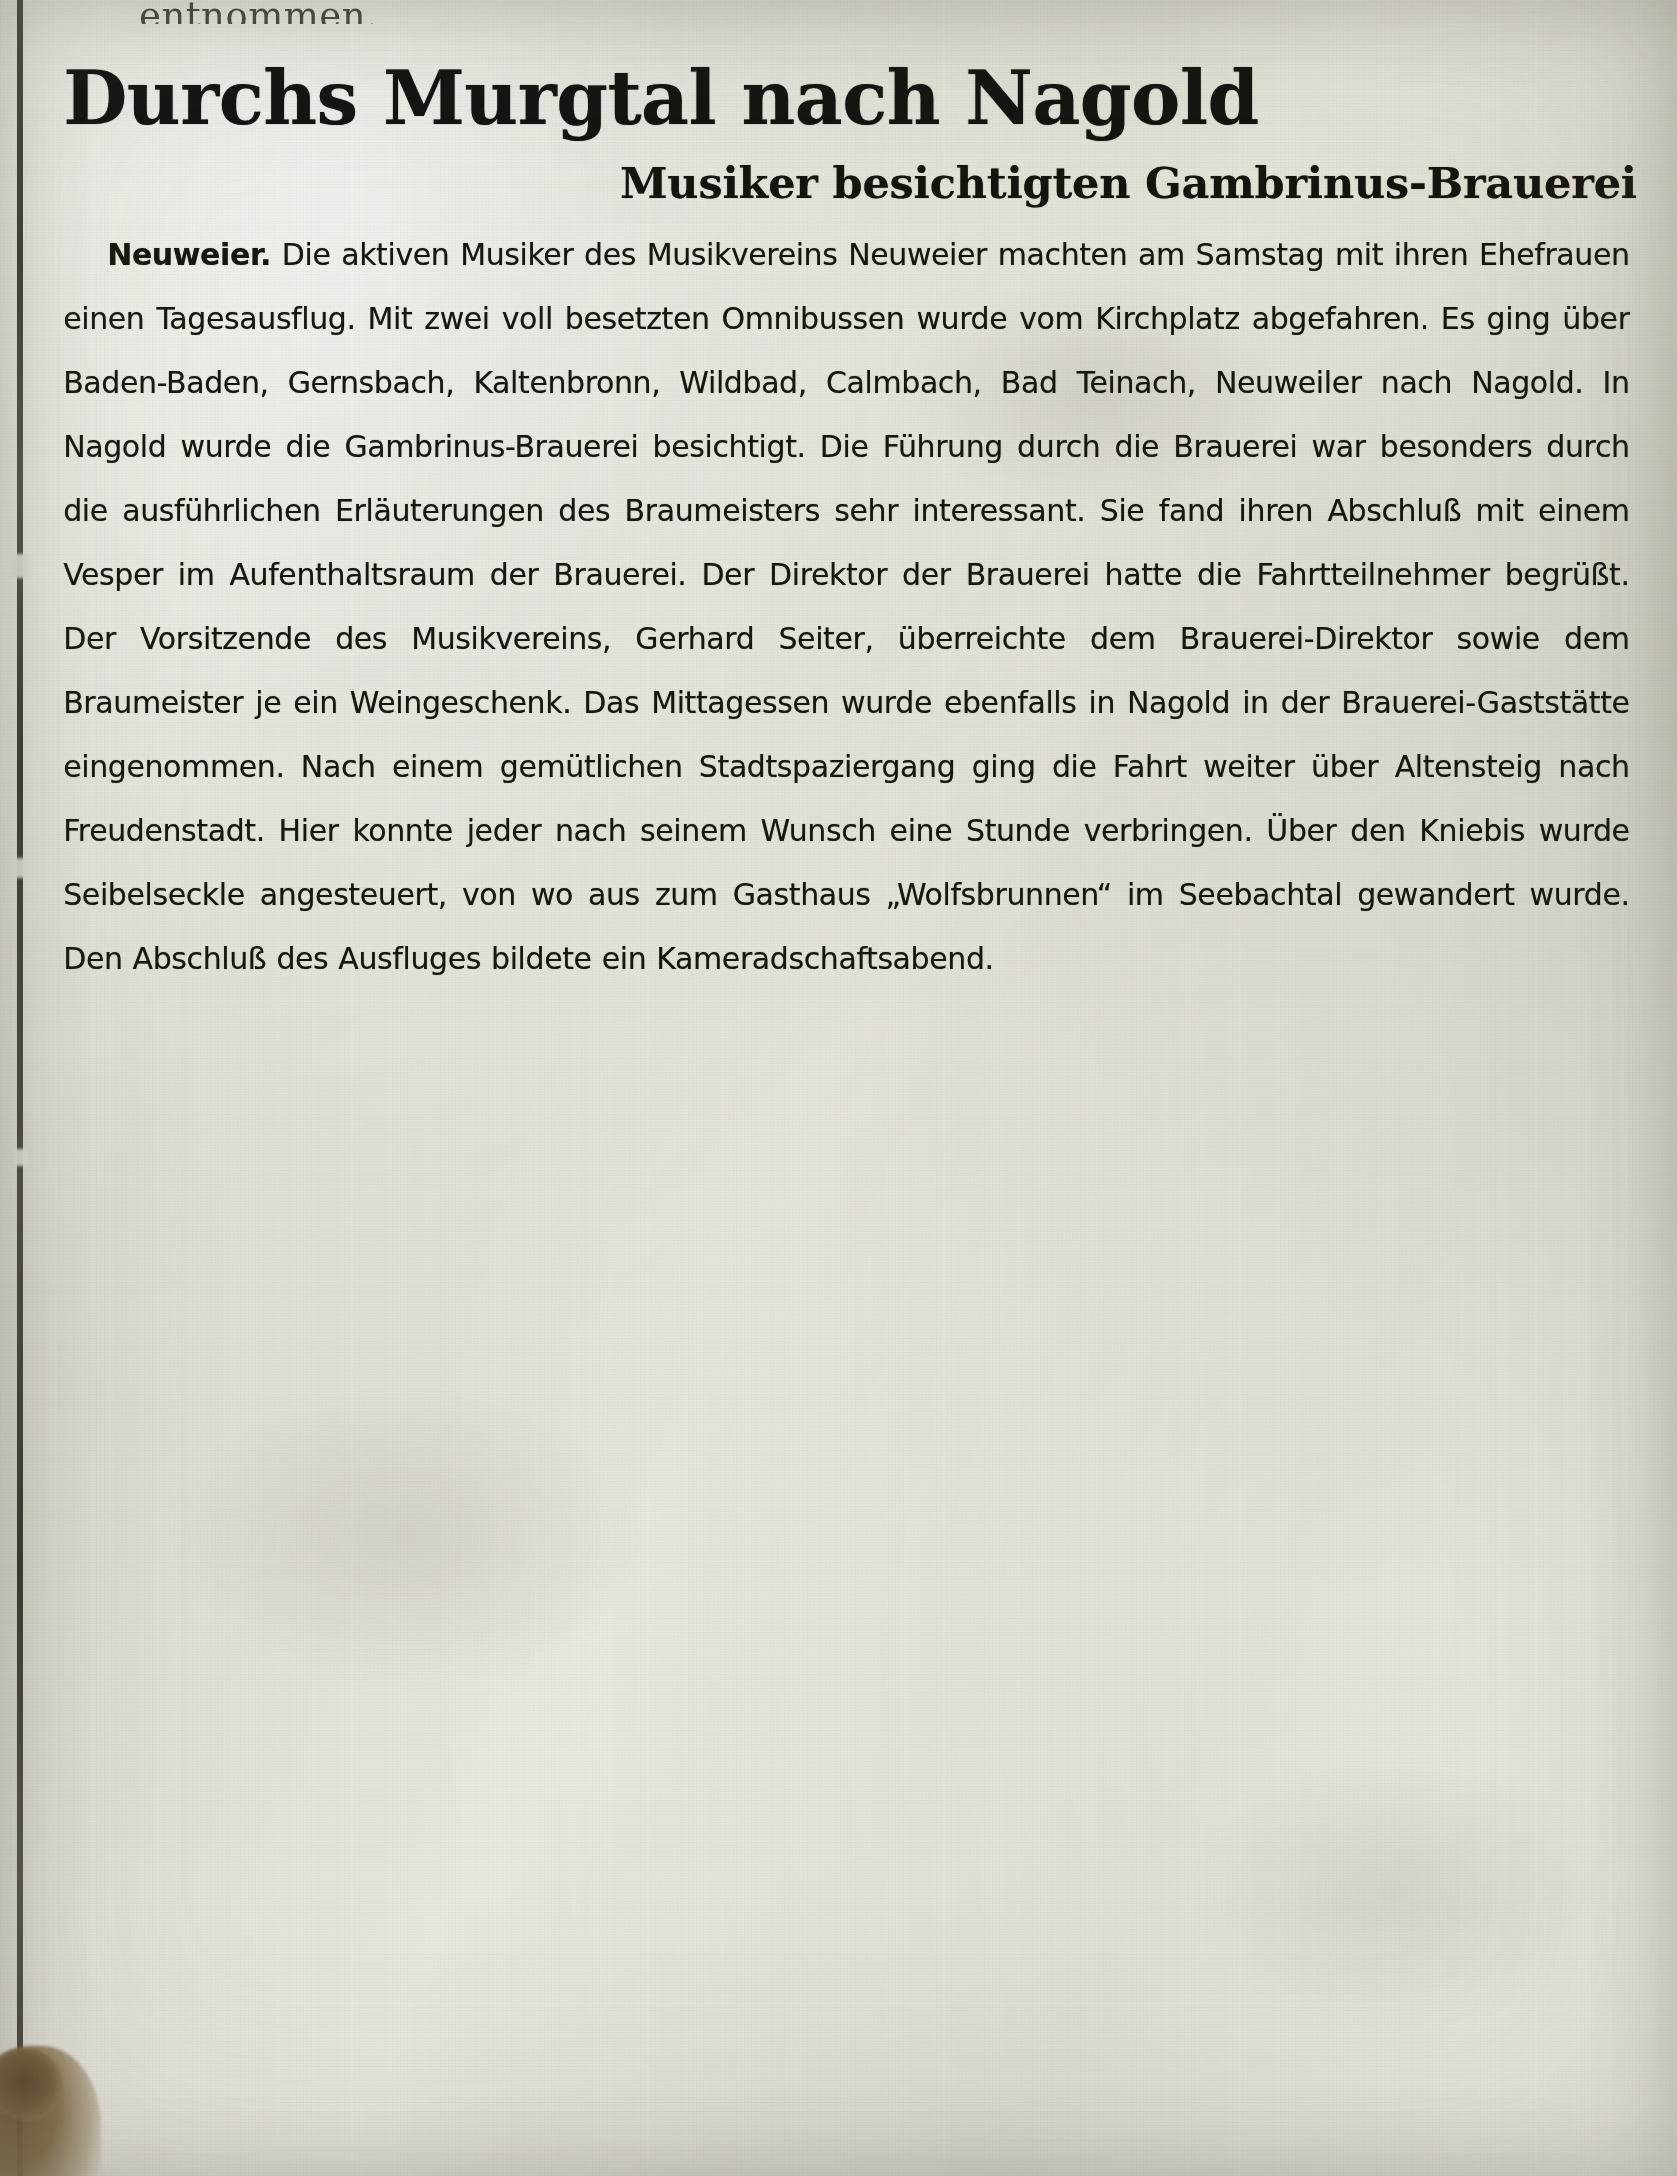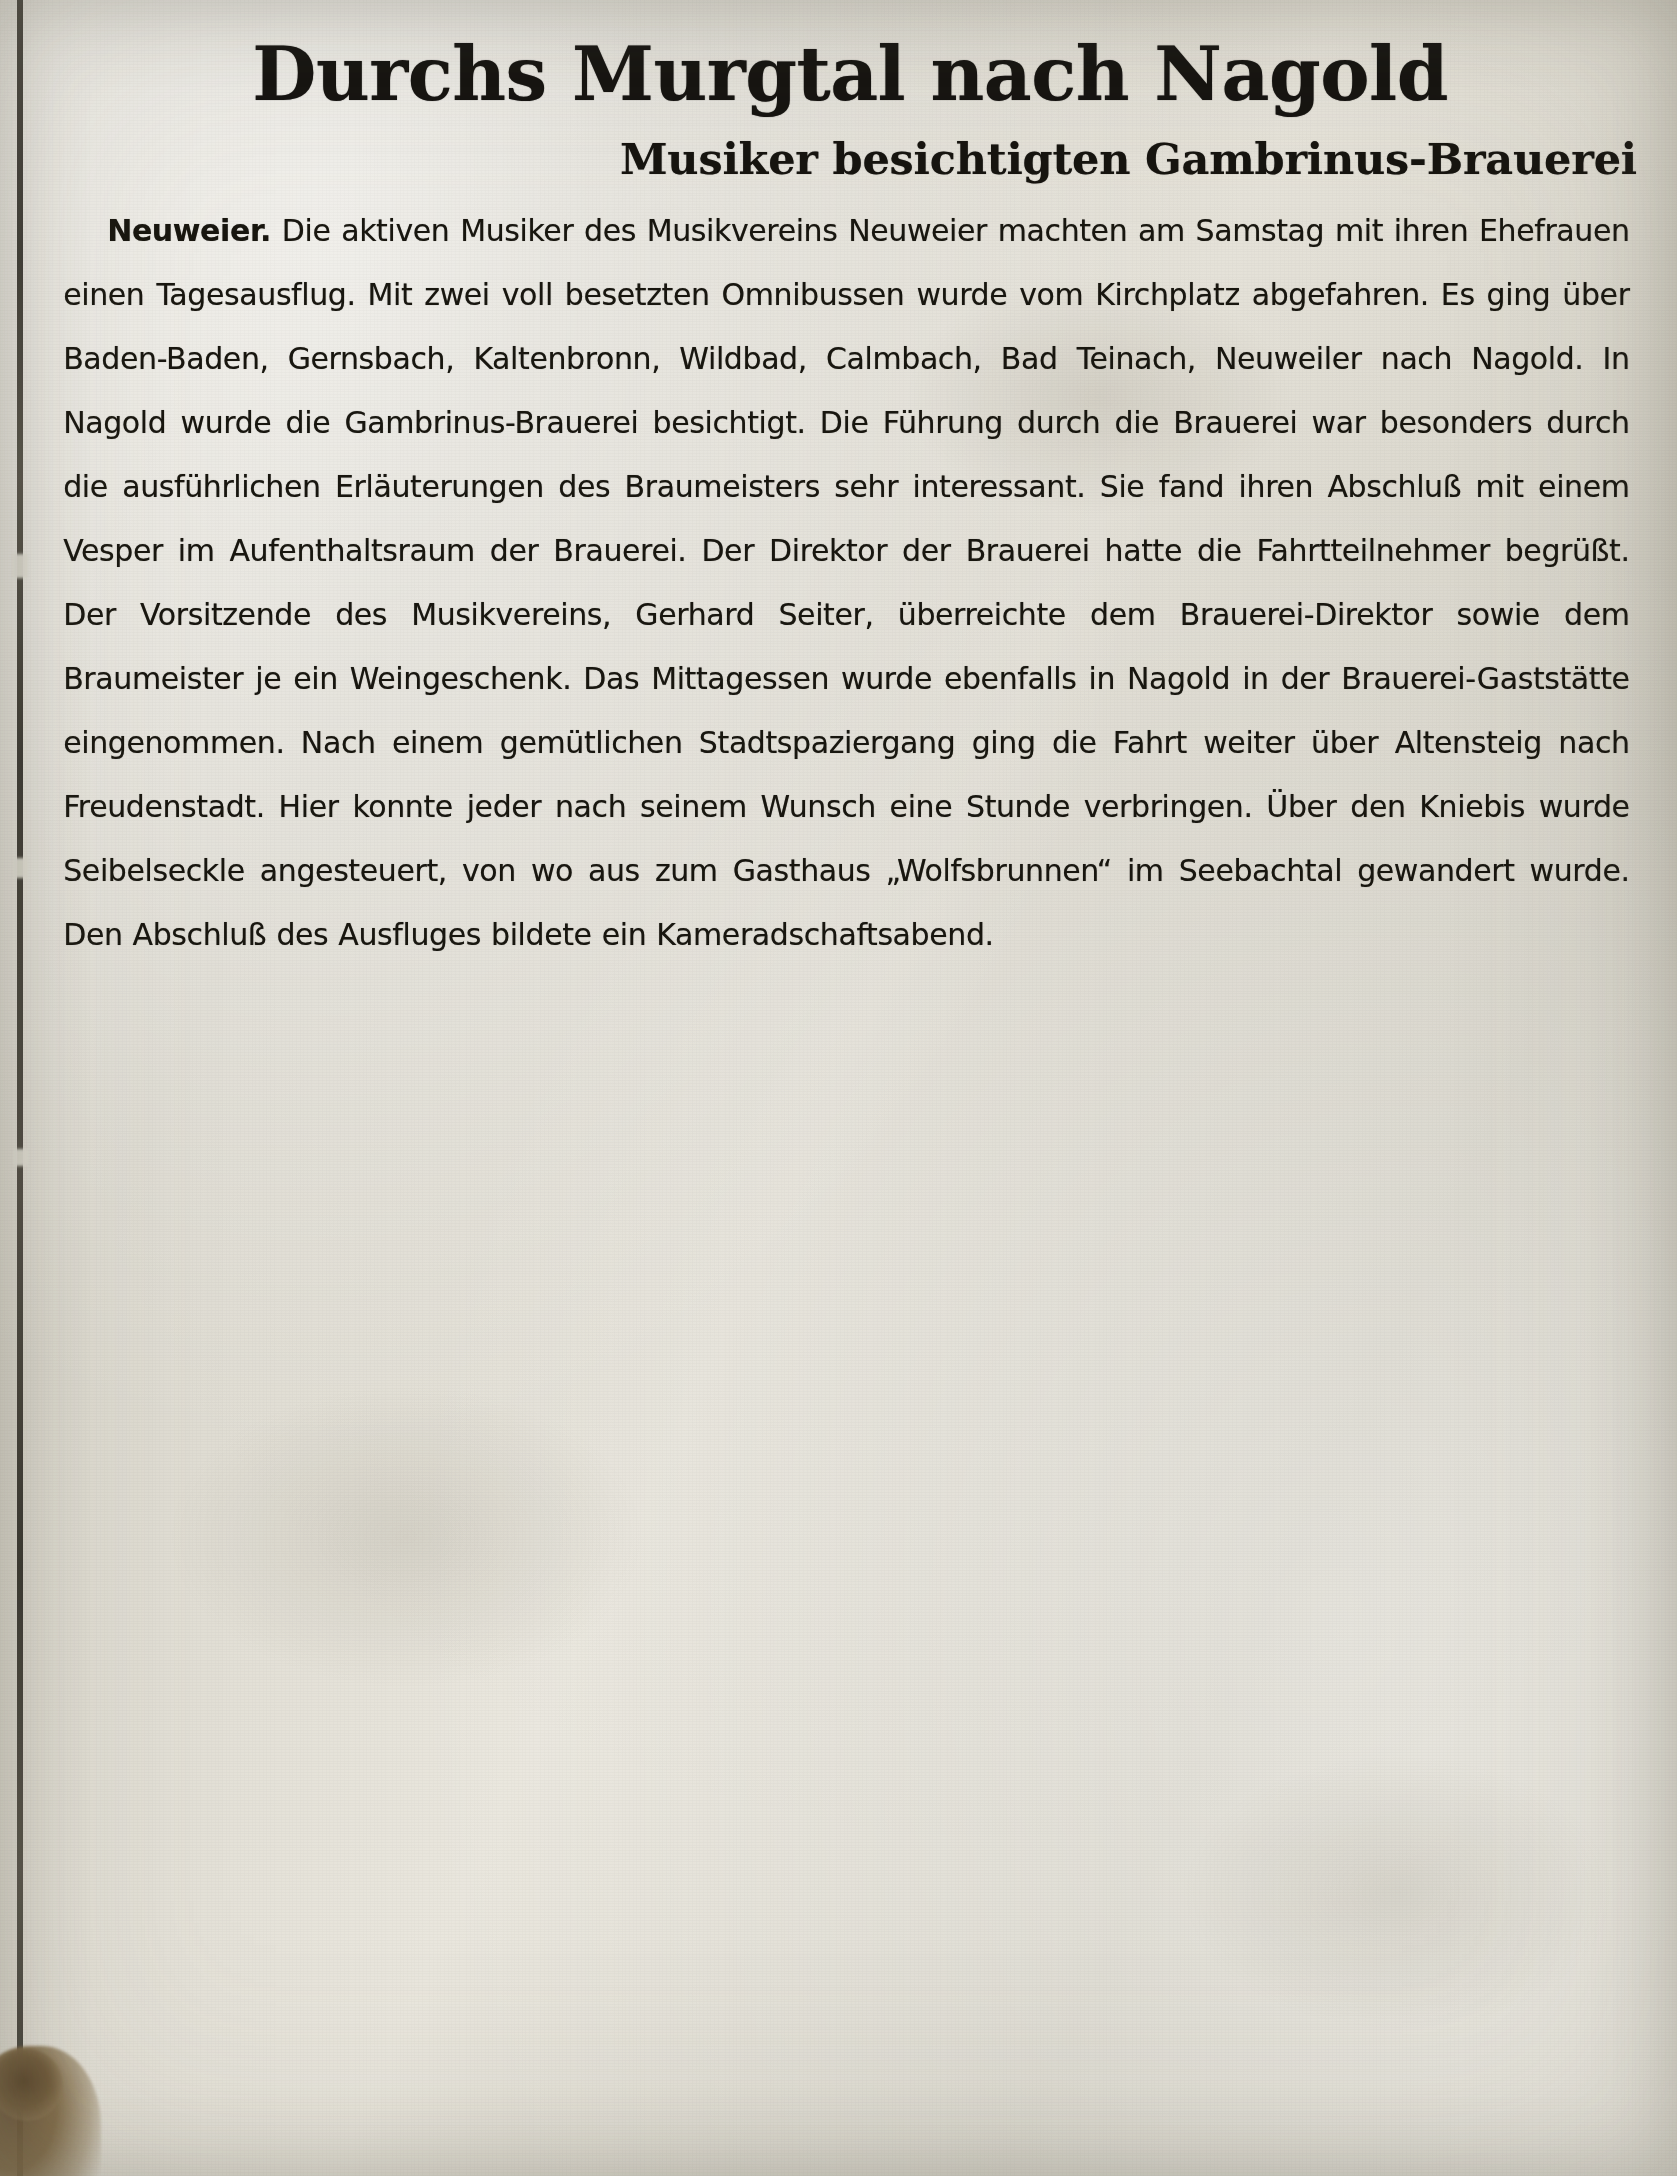--- a/index.html
+++ b/index.html
@@ -109,21 +109,20 @@
     overflow: hidden;
     margin: 0 0 0 85px;
     opacity: 0.85;
   }
 
   .headline {
     font-family: "DejaVu Serif", serif;
     font-weight: bold;
     font-size: 74px;
     line-height: 1.0;
-    text-align: center;
     margin: 37px 0 0 0;
     padding-left: 9.2px;
     color: #14120f;
     letter-spacing: -0.5px;
     text-shadow: 0 0 1.1px rgba(0,0,0,0.55);
   }
 
   .subhead {
     font-family: "DejaVu Serif", serif;
     font-weight: bold;
@@ -188,20 +187,21 @@
   <div class="column-rule"></div>
   <div class="column-rule-break" style="top:554px;height:24px;"></div>
   <div class="column-rule-break" style="top:858px;height:20px;"></div>
   <div class="column-rule-break" style="top:1149px;height:16.6px;"></div>
 
   <div class="corner-stain"></div>
   <div class="corner-stain2"></div>
 
   <div class="article">
 
+    <div class="cut-line">entnommen.</div>
 
     <h1 class="headline">Durchs Murgtal nach Nagold</h1>
 
     <h2 class="subhead">Musiker besichtigten Gambrinus-Brauerei</h2>
 
     <p class="body-text"><span class="indent"></span><b class="dateline">Neuweier.</b> <span>Die aktiven Musiker des Musikvereins Neuweier machten am Samstag mit ihren Ehefrauen einen Tagesausflug. Mit zwei voll besetzten Omnibussen wurde vom Kirchplatz abgefahren. Es ging über Baden-Baden, Gernsbach, Kaltenbronn, Wildbad, Calmbach, Bad Teinach, Neuweiler nach Nagold. In Nagold wurde die Gambrinus-Brauerei besichtigt. Die Führung durch die Brauerei war besonders durch die ausführlichen Erläuterungen des Braumeisters sehr interessant. Sie fand ihren Abschluß mit einem Vesper im Aufenthaltsraum der Brauerei. Der Direktor der Brauerei hatte die Fahrtteilnehmer begrüßt. Der Vorsitzende des Musikvereins, Gerhard Seiter, überreichte dem Brauerei-Direktor sowie dem Braumeister je ein Weingeschenk. Das Mittagessen wurde ebenfalls in Nagold in der Brauerei-Gaststätte eingenommen. Nach einem gemütlichen Stadtspaziergang ging die Fahrt weiter über Altensteig nach Freudenstadt. Hier konnte jeder nach seinem Wunsch eine Stunde verbringen. Über den Kniebis wurde Seibelseckle angesteuert, von wo aus zum Gasthaus „Wolfsbrunnen“ im Seebachtal gewandert wurde. Den Abschluß des Ausfluges bildete ein Kameradschaftsabend.</span></p>
 
   </div>
 </div>
 

